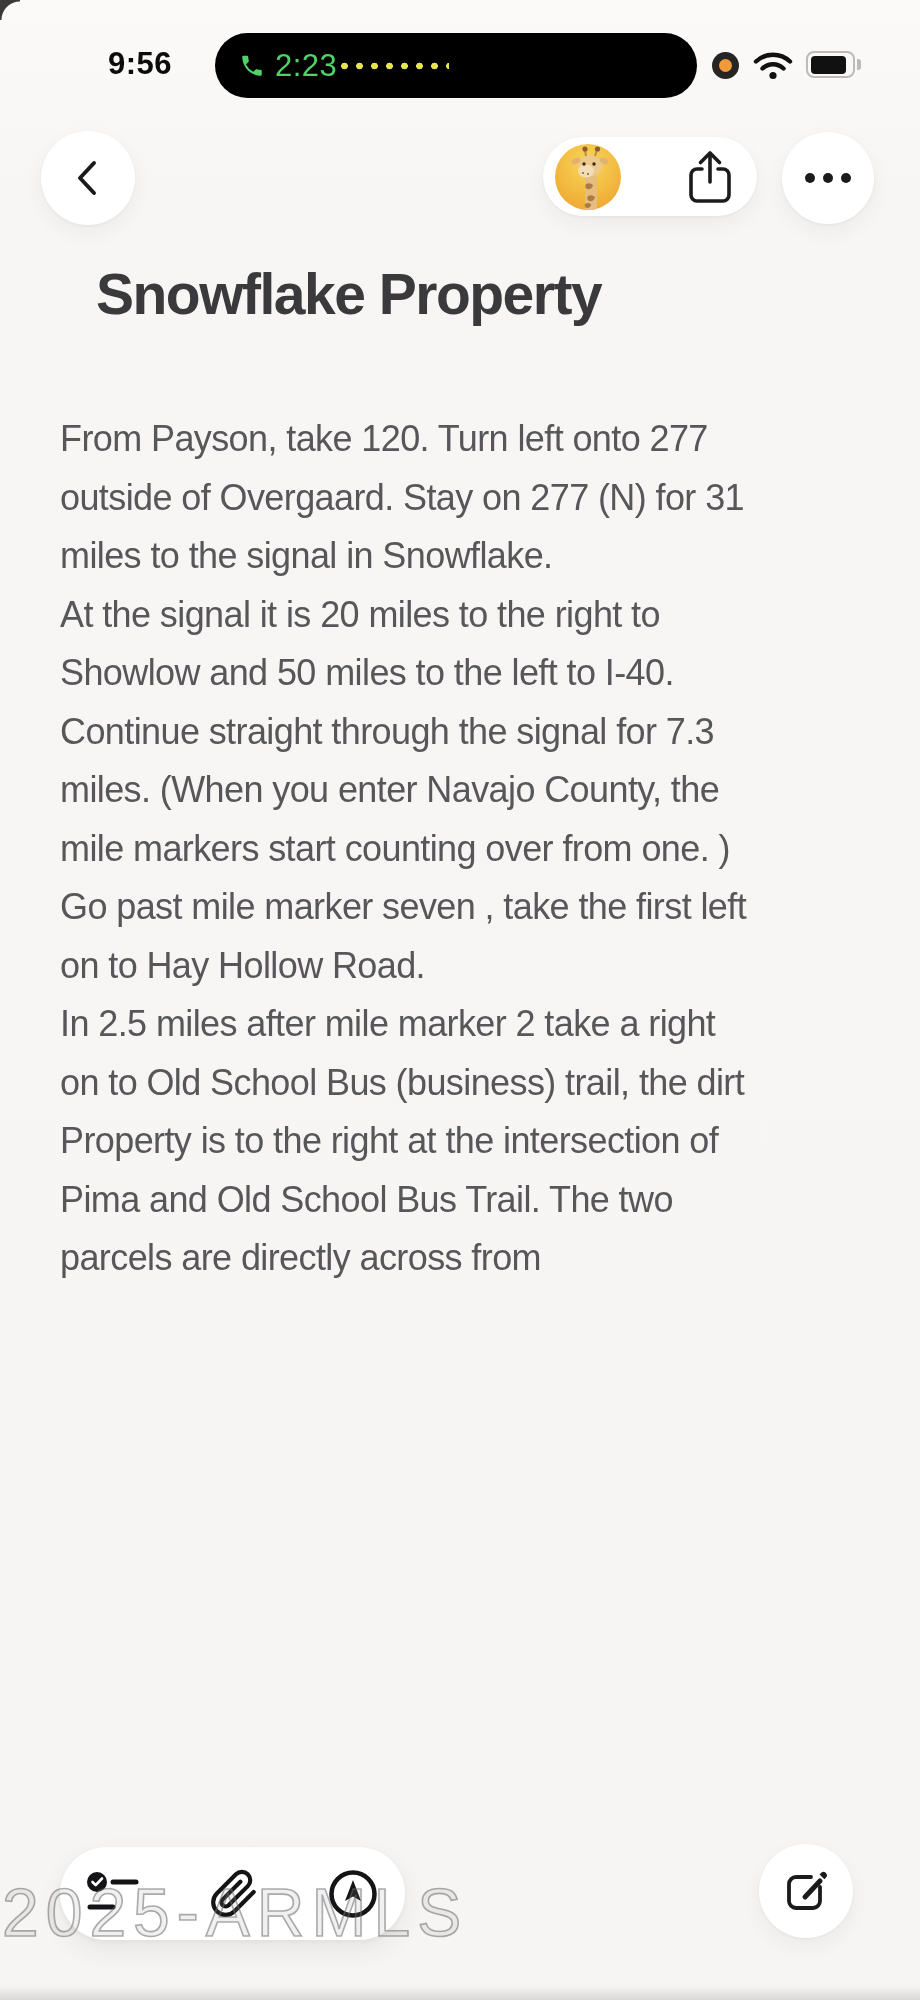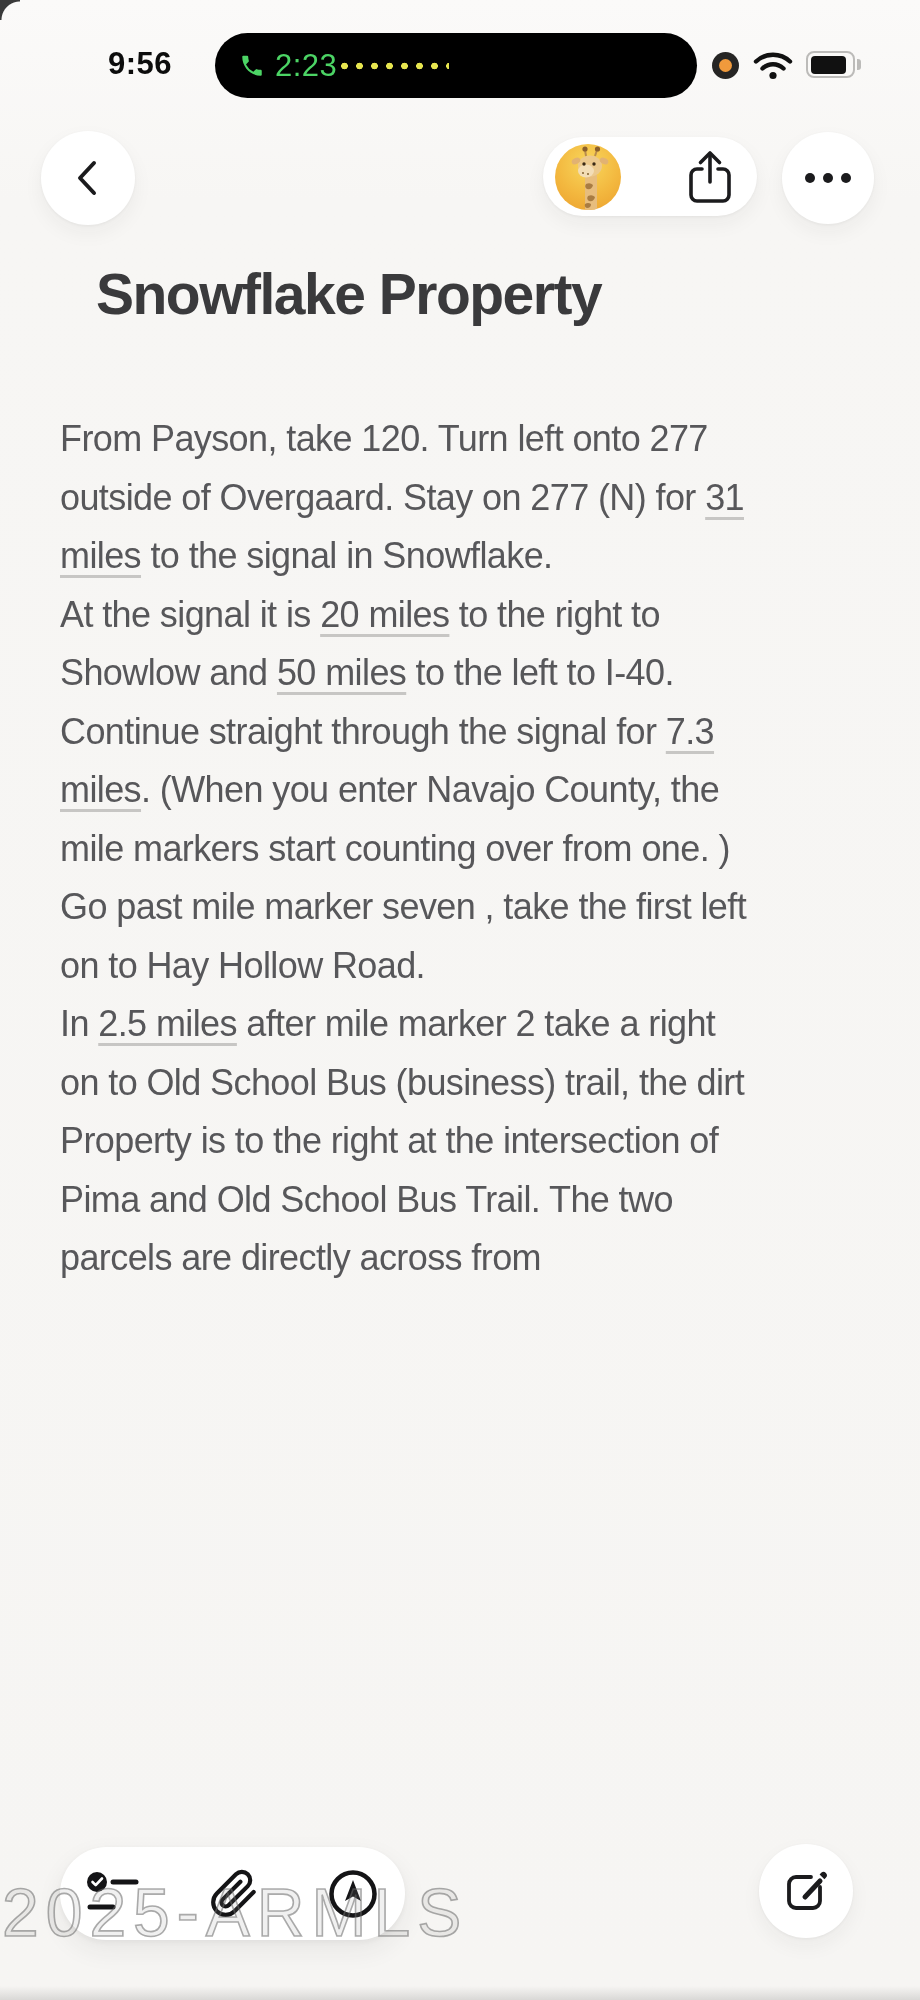--- a/index.html
+++ b/index.html
@@ -54,21 +54,21 @@
   .more-btn { left:782px; top:132px; width:92px; height:92px; gap:8px; }
   .more-dot { width:10px; height:10px; border-radius:50%; background:#1b1b1d; display:inline-block; }
 
   
   .note-title { left:60px; top:262px; font-size:57px; line-height:64px; font-weight:700;
     color:#3a3a3c; letter-spacing:-1.5px;margin-left:36px; }
   .note-body { left:60px; top:410px; width:820px; }
   .note-line { white-space:nowrap; font-size:36px; line-height:58.5px; color:#57575a;
     letter-spacing:-0.6px; }
   .seg { }
-  .seg.u { text-decoration:underline; text-decoration-color:#c7c6c4;
+  .seg.u { text-decoration-color:#c7c6c4;
     text-decoration-thickness:2.5px; text-underline-offset:7px; }
 
   
   .tool-pill { left:60px; top:1847px; width:345px; height:93px; background:#fff;
     border-radius:47px; box-shadow:0 10px 26px rgba(40,40,40,.07), 0 2px 5px rgba(40,40,40,.05);
     display:flex; align-items:center; justify-content:space-between; padding:0 26px; }
   .tool-icon { display:flex; align-items:center; justify-content:center; }
   .compose-btn { left:759px; top:1844px; width:94px; height:94px; }
 
   .watermark { left:2px; top:1874px; width:560px; font-size:66px; font-weight:400;

